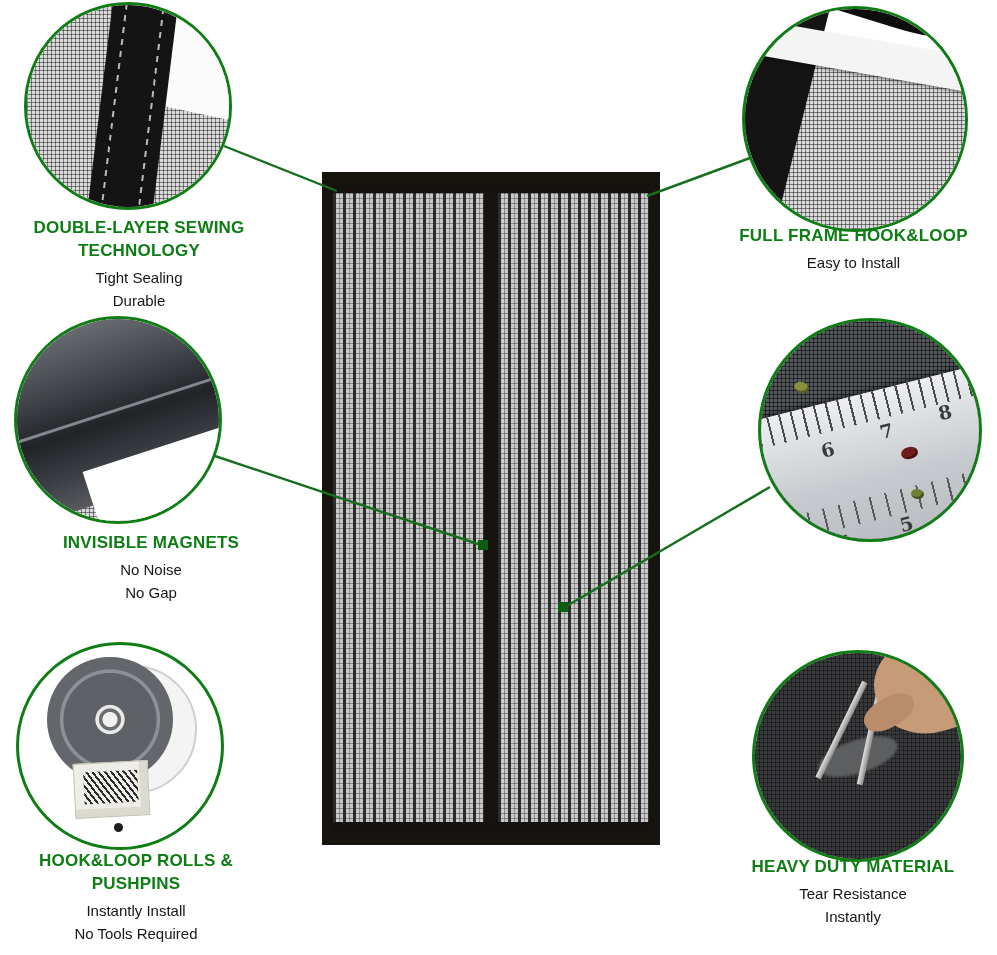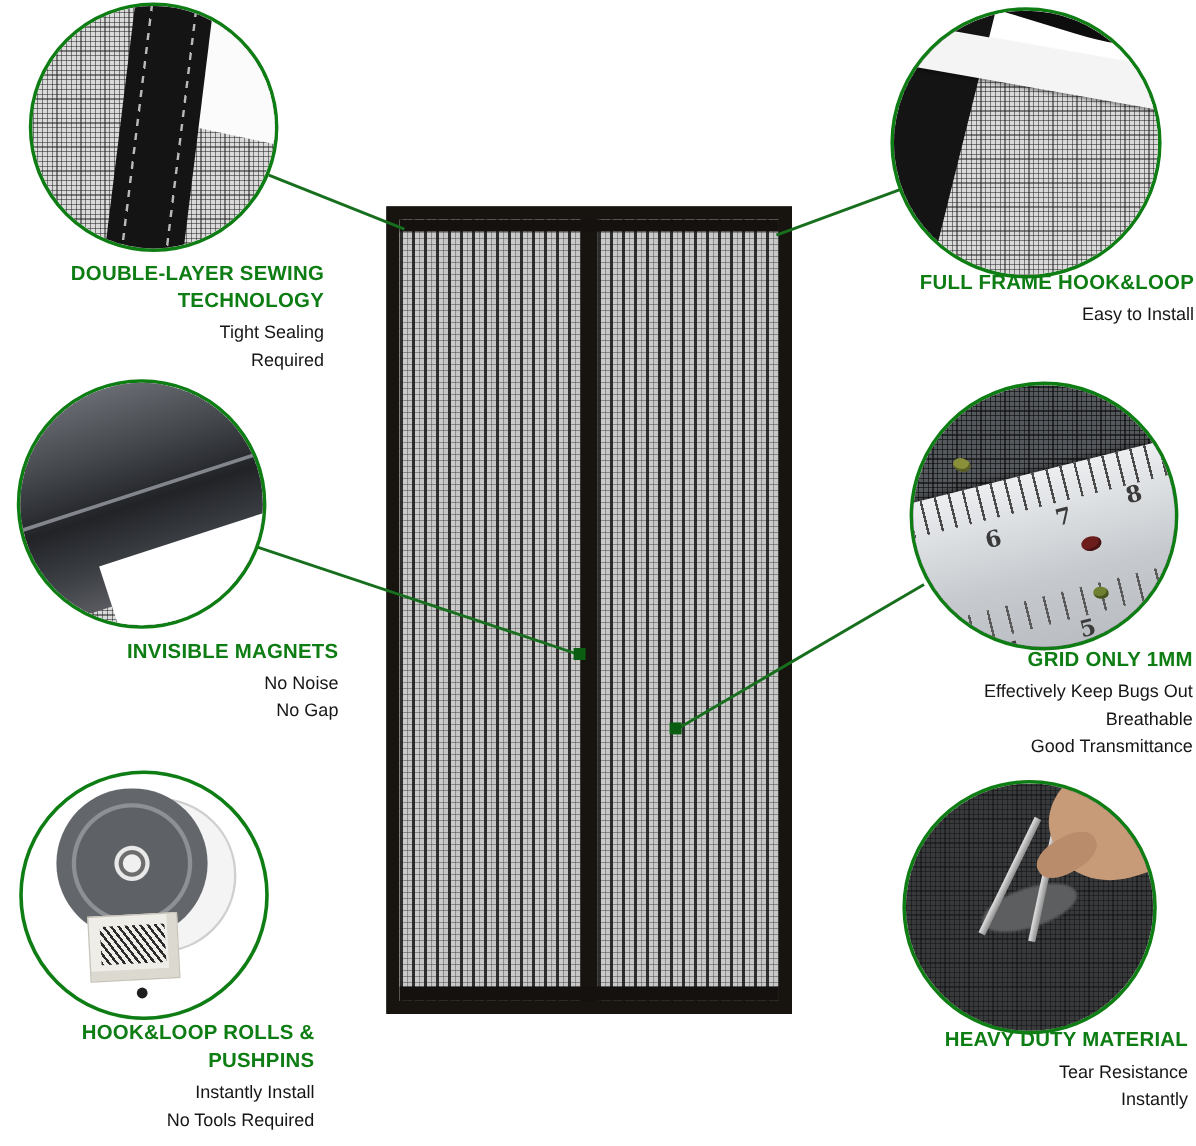--- a/index.html
+++ b/index.html
@@ -90,21 +90,21 @@
       repeating-linear-gradient(90deg, rgba(0,0,0,.35) 0 1px, transparent 1px 4px),
       repeating-linear-gradient(0deg, rgba(0,0,0,.35) 0 1px, transparent 1px 4px);}
   .c6-fold{position:absolute;left:30%;top:42%;width:40%;height:16%;background:#5c5e60;border-radius:50%;transform:rotate(-18deg);filter:blur(1px);}
   .c6-hand{position:absolute;left:58%;top:-10%;width:60%;height:48%;background:#c79a78;border-radius:46%;transform:rotate(-18deg);}
   .c6-thumb{position:absolute;left:52%;top:22%;width:26%;height:14%;background:#b98c6c;border-radius:45%;transform:rotate(-30deg);}
   .c6-tw1,.c6-tw2{position:absolute;width:6px;height:52%;background:linear-gradient(90deg,#e2e2e2,#8b8b8b);transform-origin:top center;}
   .c6-tw1{left:52%;top:14%;transform:rotate(26deg);}
   .c6-tw2{left:60%;top:13%;transform:rotate(12deg);}
 
   
-  .feature{position:absolute;text-align:right;}
+  .feature{position:absolute;text-align:center;}
   .f-title{color:#0e7d14;font-weight:bold;font-size:17px;line-height:23px;letter-spacing:.2px;}
   .f-line{color:#161616;font-size:15px;line-height:22px;margin-top:1px;}
   .f-title{margin-bottom:5px;}
   .t1{left:8px;top:216px;width:262px;}
   .t2{left:20px;top:531px;width:262px;}
   .t3{left:10px;top:849px;width:252px;}
   .t4{left:712px;top:224px;width:283px;}
   .t5{left:728px;top:538px;width:266px;}
   .t6{left:716px;top:855px;width:274px;}
 </style>
@@ -181,46 +181,40 @@
     <div class="c6-fold"></div>
     <div class="c6-tw1"></div>
     <div class="c6-tw2"></div>
     <div class="c6-hand"></div>
     <div class="c6-thumb"></div>
   </div>
 
   <div class="feature t1">
     <div class="f-title">DOUBLE-LAYER SEWING TECHNOLOGY</div>
     <div class="f-line">Tight Sealing</div>
-    <div class="f-line">Required</div>
+    <div class="f-line">Durable</div>
   </div>
 
   <div class="feature t2">
     <div class="f-title">INVISIBLE MAGNETS</div>
     <div class="f-line">No Noise</div>
     <div class="f-line">No Gap</div>
   </div>
 
   <div class="feature t3">
     <div class="f-title">HOOK&amp;LOOP ROLLS &amp; PUSHPINS</div>
     <div class="f-line">Instantly Install</div>
     <div class="f-line">No Tools Required</div>
   </div>
 
   <div class="feature t4">
     <div class="f-title">FULL FRAME HOOK&amp;LOOP</div>
     <div class="f-line">Easy to Install</div>
   </div>
 
-  <div class="feature t5">
-    <div class="f-title">GRID ONLY 1MM</div>
-    <div class="f-line">Effectively Keep Bugs Out</div>
-    <div class="f-line">Breathable</div>
-    <div class="f-line">Good Transmittance</div>
-  </div>
 
   <div class="feature t6">
     <div class="f-title">HEAVY DUTY MATERIAL</div>
     <div class="f-line">Tear Resistance</div>
     <div class="f-line">Instantly</div>
   </div>
 
 </div>
 
 </body></html>

